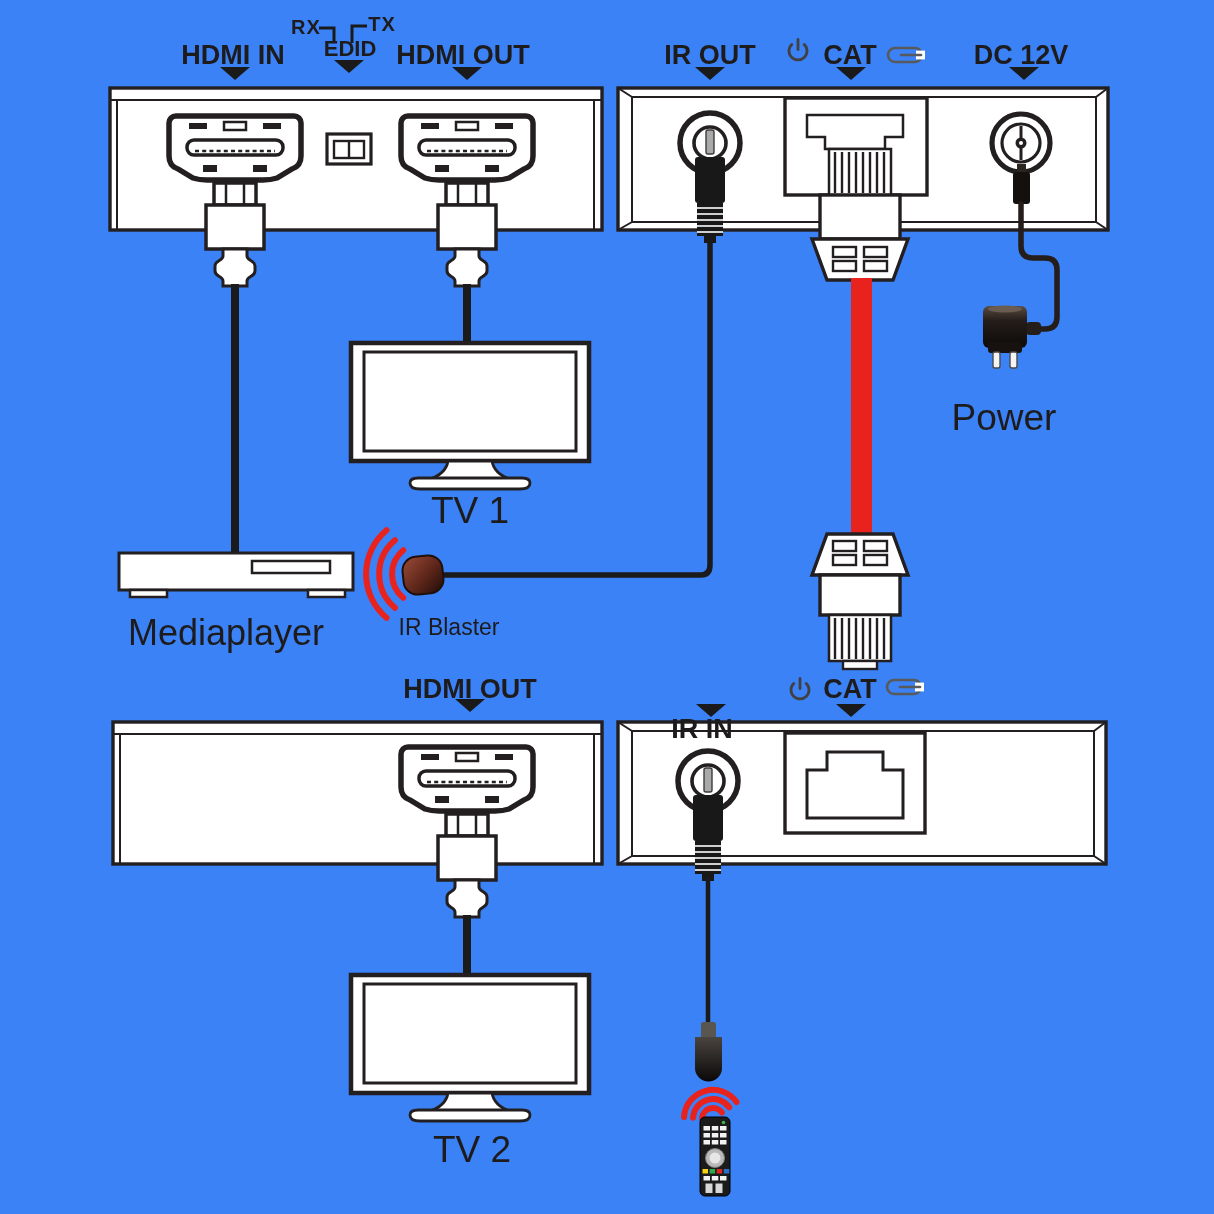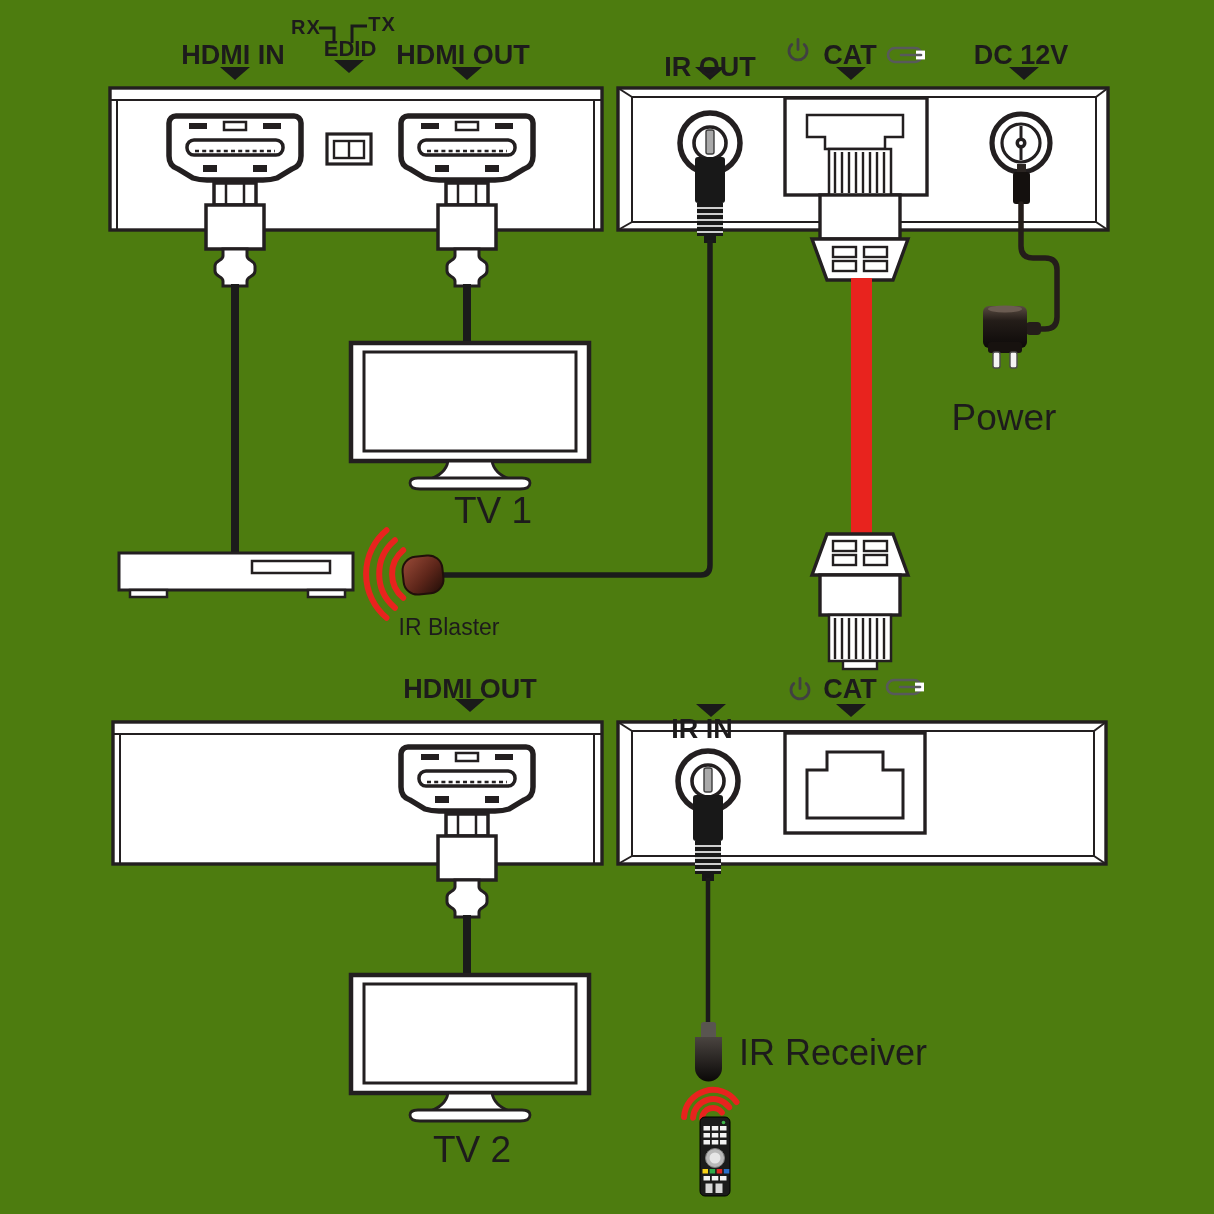--- a/index.html
+++ b/index.html
@@ -1,16 +1,16 @@
 <!DOCTYPE html>
 <html><head>
 <meta charset="utf-8">
 <style>
   html,body{margin:0;padding:0;background:#ffffff;}
-  #canvas{position:relative;width:1214px;height:1214px;background:#4d7c0f;overflow:hidden;
+  #canvas{position:relative;width:1214px;height:1214px;background:#3b82f6;overflow:hidden;
           font-family:"Liberation Sans",sans-serif;color:#1d1b1c;}
   #art{position:absolute;left:0;top:0;}
   .label{position:absolute;transform:translateX(-50%);white-space:nowrap;line-height:1;color:#1d1b1c;}
   .sm{font-size:27px;font-weight:600;letter-spacing:0px;}
   .tiny{font-size:20px;font-weight:700;letter-spacing:1px;}
   .md{font-size:22px;font-weight:600;}
   .lg{font-size:37px;font-weight:400;}
 </style>
 </head>
 <body>
@@ -340,25 +340,25 @@
   <use href="#linkIcon" x="905" y="55"></use>
   <use href="#powerIcon" x="800" y="690"></use>
   <use href="#linkIcon" x="904" y="687"></use>
 </svg>
 
 <div class="label tiny" style="left:306px;top:17px;">RX</div>
 <div class="label tiny" style="left:382px;top:14px;">TX</div>
 <div class="label sm" style="left:233px;top:42px;">HDMI IN</div>
 <div class="label md" style="left:350px;top:38px;">EDID</div>
 <div class="label sm" style="left:463px;top:42px;">HDMI OUT</div>
-<div class="label sm" style="left:710px;top:54px;">IR OUT</div>
+<div class="label sm" style="left:710px;top:42px;">IR OUT</div>
 <div class="label sm" style="left:850px;top:42px;">CAT</div>
 <div class="label sm" style="left:1021px;top:42px;">DC 12V</div>
 <div class="label lg" style="left:1004px;top:351px;margin-top:48px;">Power</div>
-<div class="label lg" style="left:470px;top:492px;margin-left:23px;">TV 1</div>
+<div class="label lg" style="left:470px;top:492px;">TV 1</div>
+<div class="label lg" style="left:226px;top:615px;font-size:36px;">Mediaplayer</div>
 <div class="label lg" style="left:449px;top:616px;font-size:23px;">IR Blaster</div>
 <div class="label sm" style="left:470px;top:676px;">HDMI OUT</div>
 <div class="label sm" style="left:702px;top:676px;margin-top:40px;">IR IN</div>
 <div class="label sm" style="left:850px;top:676px;">CAT</div>
-<div class="label lg" style="left:833px;top:1035px;font-size:36px;">IR Receiver</div>
 <div class="label lg" style="left:472px;top:1131px;">TV 2</div>
 
 </div>
 
 </body></html>

